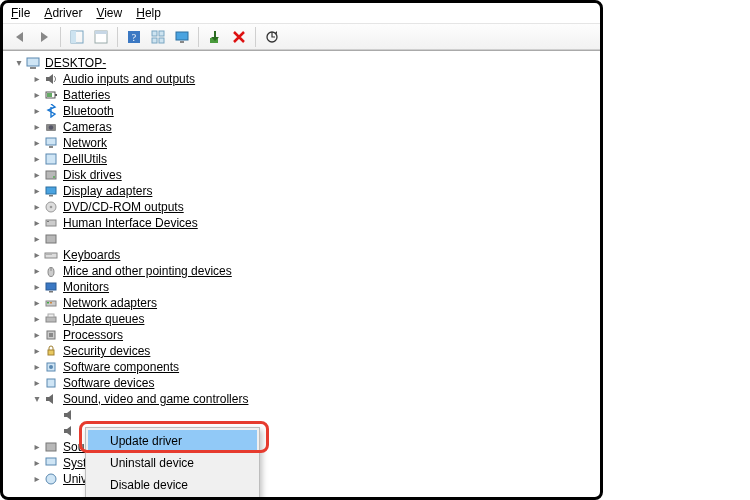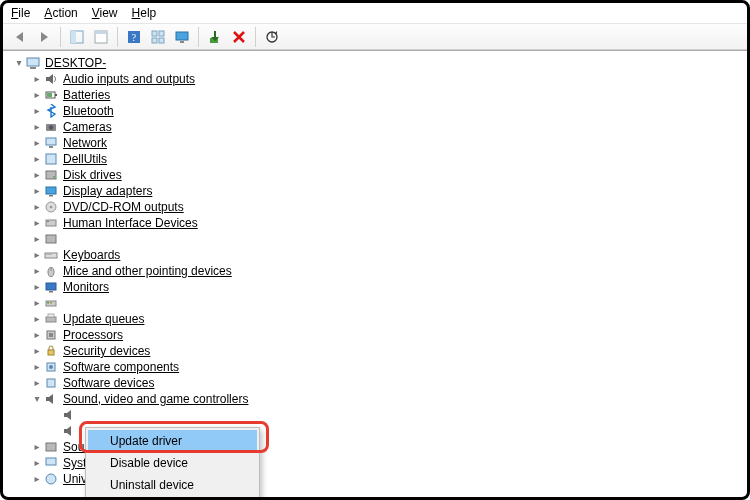--- a/index.html
+++ b/index.html
@@ -1,17 +1,17 @@
 <!DOCTYPE html>
 <html><head>
 <meta charset="utf-8">
 <style>
 * { box-sizing: border-box; }
 body { margin: 0; font-family: "Segoe UI", Arial, sans-serif; font-size: 12px; background: #fff; }
-.frame { width: 750px; height: 500px; border: 3px solid #000; border-radius: 8px; overflow: hidden; position: relative; display: flex; flex-direction: column; }
+.frame { width: 603px; height: 500px; border: 3px solid #000; border-radius: 8px; overflow: hidden; position: relative; display: flex; flex-direction: column; }
 .menubar { display: flex; gap: 14px; padding: 3px 8px; border-bottom: 1px solid #e5e5e5; }
 .menubar span { cursor: default; }
 .menubar span u { text-decoration: underline; }
 .toolbar { display: flex; align-items: center; gap: 2px; padding: 2px 6px; border-bottom: 1px solid #cfcfcf; background: linear-gradient(#fdfdfd,#f2f2f2); height: 26px; }
 .tool { width: 22px; height: 22px; display: flex; align-items: center; justify-content: center; border: 1px solid transparent; }
 .tool svg { display: block; }
 .sep { width: 1px; height: 20px; background: #d0d0d0; margin: 0 3px; }
 .tree { flex: 1; overflow: hidden; padding: 4px 0 0 4px; border-top: 1px solid #aaa; position: relative; }
 .row { display: flex; align-items: center; height: 16px; line-height: 16px; white-space: nowrap; }
 .expander { width: 12px; text-align: center; color: #777; font-size: 10px; cursor: default; }
@@ -28,21 +28,21 @@
 .ctx-item.hl { background: #91c9f7; }
 .highlight-ring { position: absolute; border: 3px solid #e63b2e; border-radius: 8px; pointer-events: none; }
 </style>
 </head>
 <body>
 
 <div class="frame">
 
   <div class="menubar">
     <span><u>F</u><span>ile</span></span>
-    <span><u>A</u><span>ction</span></span>
+    <span><u>A</u><span>driver</span></span>
     <span><u>V</u><span>iew</span></span>
     <span><u>H</u><span>elp</span></span>
   </div>
 
   <div class="toolbar">
     <div class="tool">
         <svg width="16" height="16">
           <path d="M11 3 L4 8 L11 13 Z" fill="#888"></path>
         </svg>
       </div>
@@ -260,20 +260,21 @@
         </div>
         <div class="row indent2">
           <span class="expander">▸</span>
           <span class="ico">
             <svg width="14" height="14">
               <rect x="2" y="5" width="10" height="5" fill="#ccc" stroke="#888"></rect>
               <rect x="3" y="6" width="2" height="1.5" fill="#4a4"></rect>
               <rect x="6" y="6" width="2" height="1.5" fill="#c84"></rect>
             </svg>
           </span>
+          <span class="label">Network adapters</span>
         </div>
         <div class="row indent2">
           <span class="expander">▸</span>
           <span class="ico">
             <svg width="14" height="14">
               <rect x="2" y="5" width="10" height="5" fill="#bbb" stroke="#888"></rect>
               <rect x="4" y="2" width="6" height="3" fill="#eee" stroke="#aaa"></rect>
             </svg>
           </span>
           <span class="label">Update queues</span>
@@ -368,21 +369,21 @@
             <svg width="14" height="14">
               <circle cx="7" cy="7" r="5" fill="#cfe5f5" stroke="#5a88b0"></circle>
             </svg>
           </span>
           <span class="label">Univ</span>
         </div>
       </div>
 
     <div class="ctxmenu" style="left:82px; top:376px;">
       <div class="ctx-item hl">Update driver</div>
+      <div class="ctx-item">Uninstall device</div>
       <div class="ctx-item">Disable device</div>
-      <div class="ctx-item">Uninstall device</div>
 
     </div>
 
     <div class="highlight-ring" style="left:76px; top:370px; width:190px; height:32px;"></div>
   </div>
 
 </div>
 
 </body></html>

